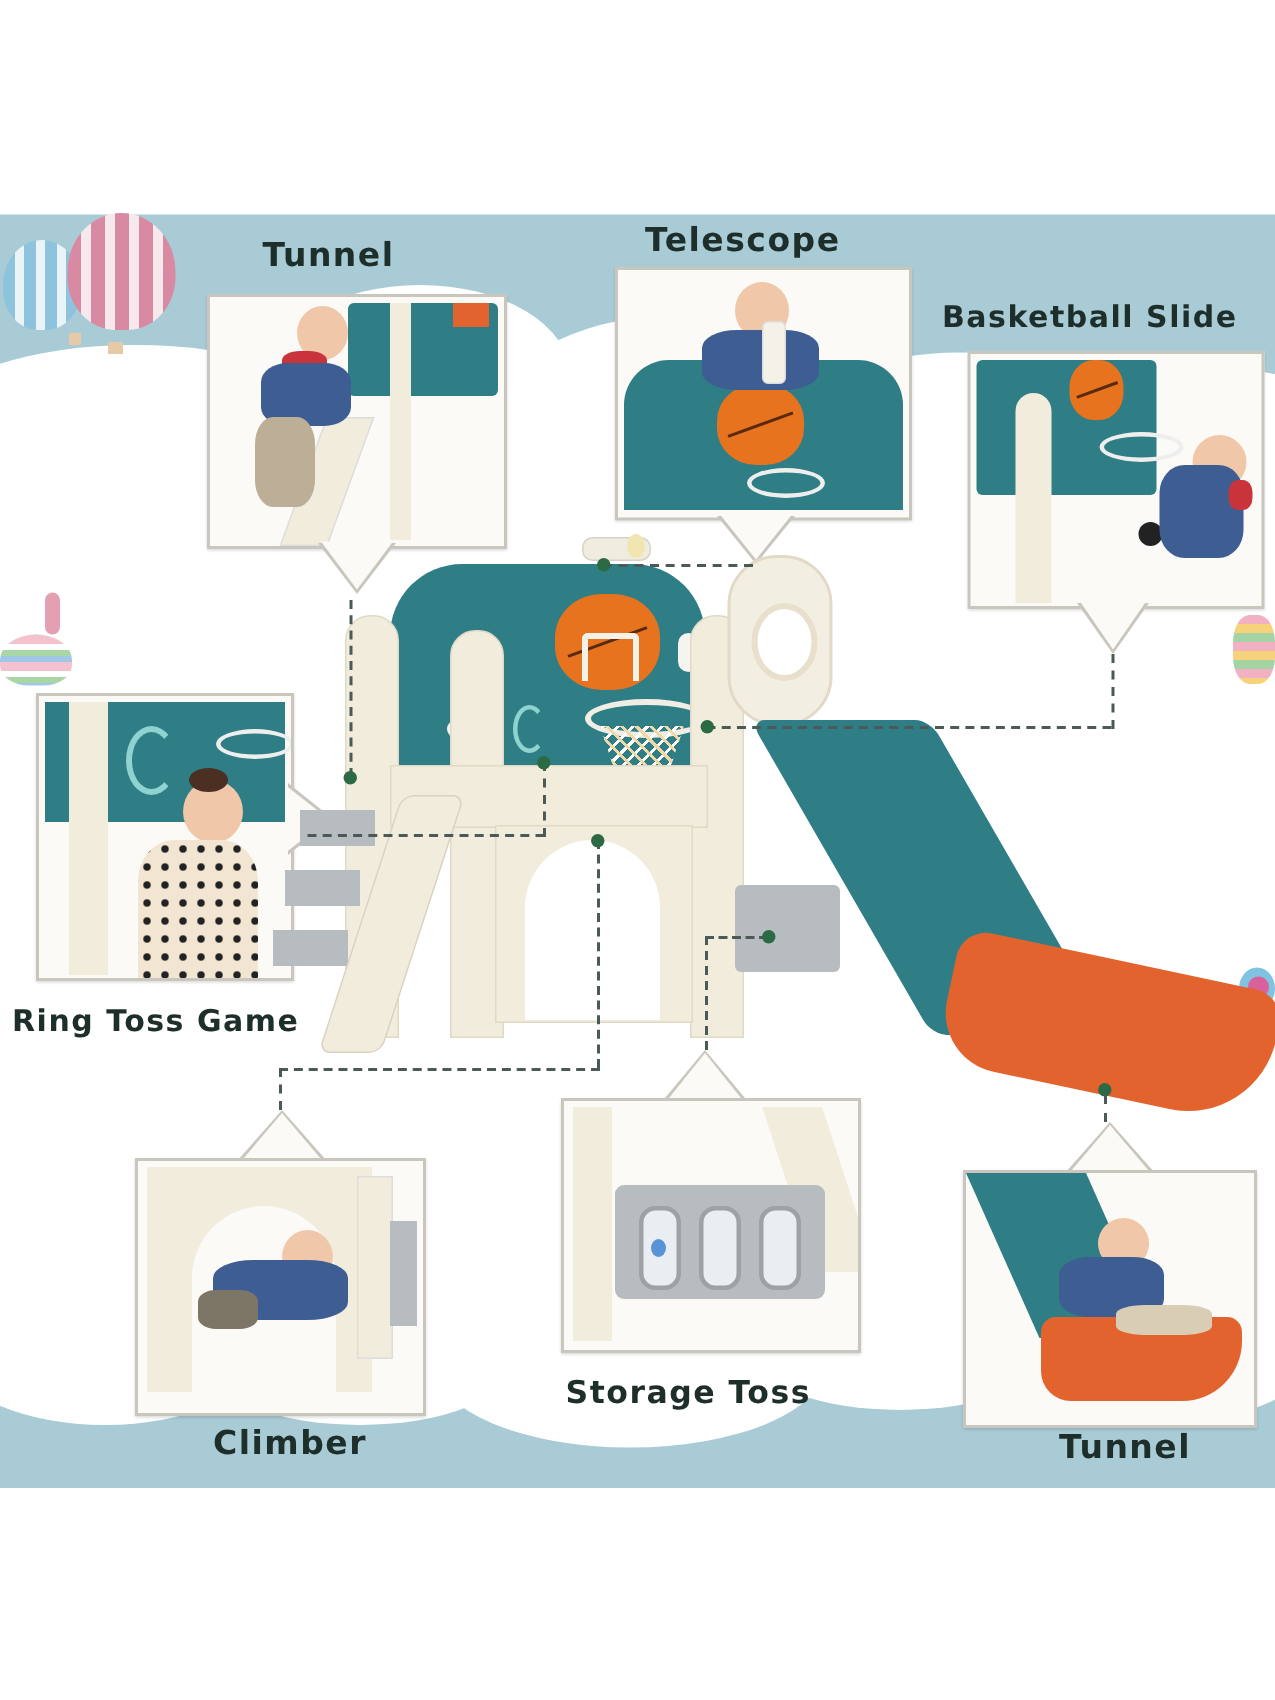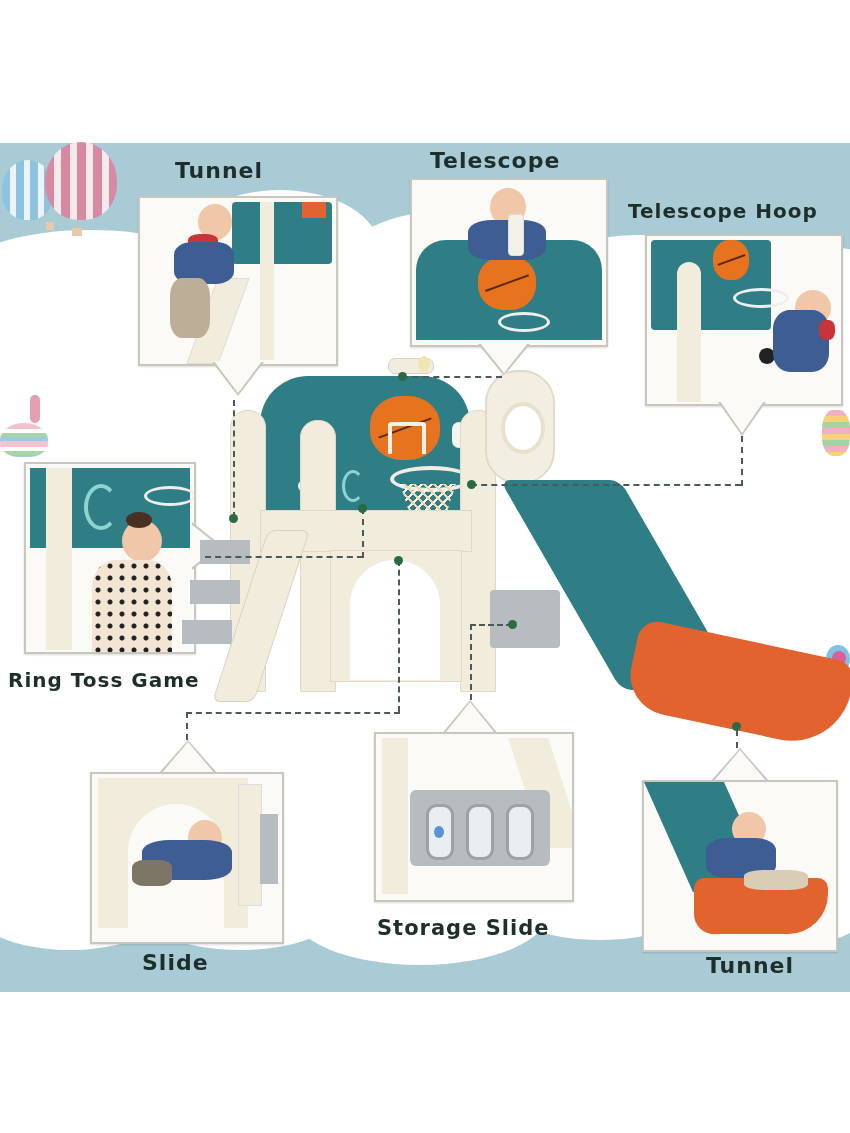--- a/index.html
+++ b/index.html
@@ -49,24 +49,24 @@
   <div style="position:absolute;left:0;top:28px;width:48px;height:34px;border-radius:50% 50% 40% 40%;background:repeating-linear-gradient(180deg,#f4c1ce 0 6px,#ffffff 6px 10px,#a8d6a4 10px 14px,#9fc7e6 14px 18px);"></div>
 </div>
 
 <div style="position:absolute;left:822px;top:410px;width:28px;height:46px;border-radius:40%;background:repeating-linear-gradient(180deg,#f1b1c2 0 6px,#f6d27b 6px 12px,#a6d3a4 12px 18px);"></div>
 <div style="position:absolute;left:826px;top:645px;width:24px;height:28px;border-radius:50%;background:#7fc3e0;">
   <div style="position:absolute;left:6px;top:6px;width:14px;height:14px;border-radius:50%;background:#d9609a;"></div>
 </div>
 
 <div class="label" style="left:175px;top:158px;">Tunnel</div>
 <div class="label" style="left:430px;top:148px;">Telescope</div>
-<div class="label" style="left:628px;top:199px;font-size:20px;">Telescope Hoop</div>
+<div class="label" style="left:628px;top:199px;font-size:20px;">Basketball Slide</div>
 <div class="label" style="left:8px;top:668px;font-size:20px;">Ring Toss Game</div>
-<div class="label" style="left:142px;top:950px;">Slide</div>
-<div class="label" style="left:377px;top:916px;font-size:21px;">Storage Slide</div>
+<div class="label" style="left:142px;top:950px;">Climber</div>
+<div class="label" style="left:377px;top:916px;font-size:21px;">Storage Toss</div>
 <div class="label" style="left:706px;top:953px;">Tunnel</div>
 
 <div class="photo" style="left:138px;top:196px;width:196px;height:166px;">
   <div class="teal" style="position:absolute;left:92px;top:4px;width:100px;height:62px;border-radius:4px;"></div>
   <div class="orange" style="position:absolute;left:162px;top:4px;width:24px;height:16px;"></div>
   <div class="cream" style="position:absolute;left:120px;top:4px;width:14px;height:158px;"></div>
   <div class="cream" style="position:absolute;left:62px;top:80px;width:30px;height:84px;transform:skewX(-20deg);border:1px solid #ddd;"></div>
   <div class="skin" style="left:58px;top:6px;width:34px;height:36px;"></div>
   <div style="position:absolute;left:48px;top:36px;width:30px;height:16px;background:#c8343a;border-radius:40%;"></div>
   <div class="shirt" style="left:34px;top:44px;width:60px;height:42px;"></div>

